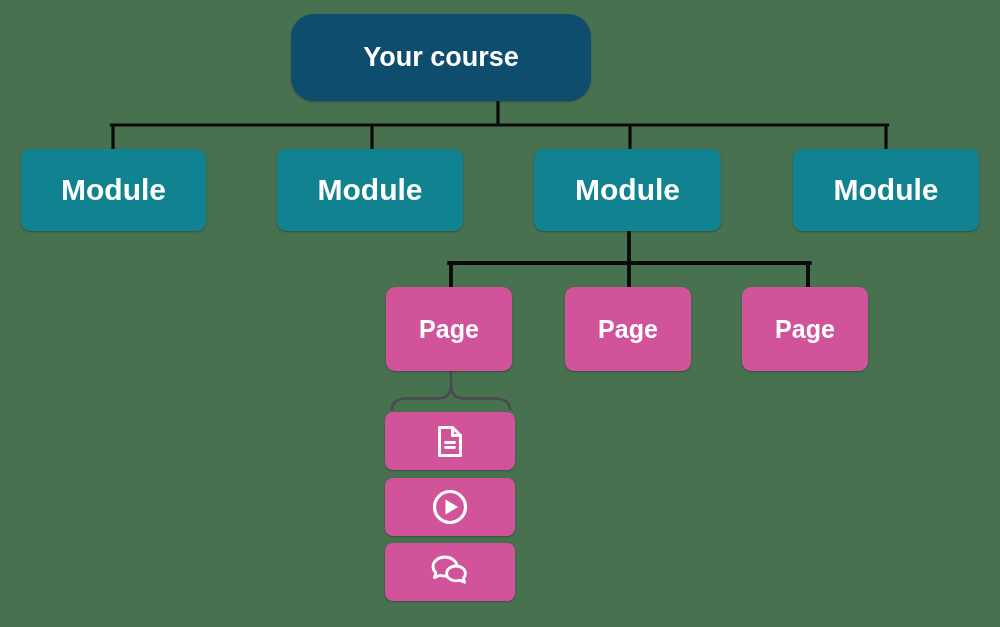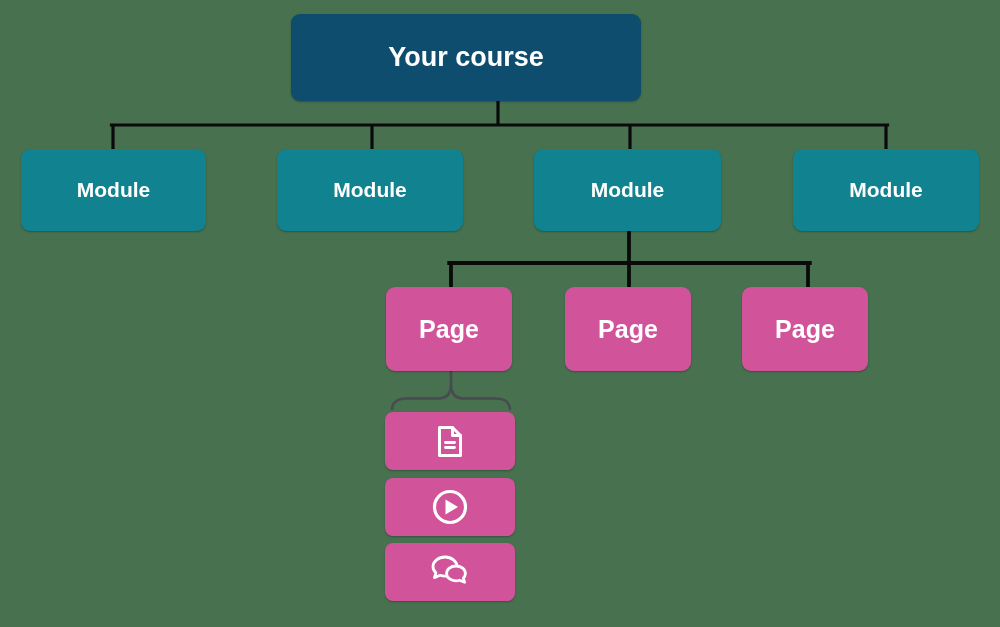--- a/index.html
+++ b/index.html
@@ -23,22 +23,22 @@
     display: flex;
     align-items: center;
     justify-content: center;
     color: #ffffff;
     border-radius: 9px;
     box-shadow: 0 1px 2px rgba(0,0,0,0.28);
     box-sizing: border-box;
     text-align: center;
   }
 
-  .node-root   { left:291px; top:14px;  width:350px; height:87px; font-size:27px; font-weight:700; }
-  .node-module { top:149px; height:82px; font-size:21px; font-weight:700; }
+  .node-root   { left:291px; top:14px;  width:300px; height:87px; font-size:27px; font-weight:700;border-radius:23px; }
+  .node-module { top:149px; height:82px; font-size:30px; font-weight:700; }
   .node-m1 { left:21px;  width:185px; }
   .node-m2 { left:277px; width:186px; }
   .node-m3 { left:534px; width:187px; }
   .node-m4 { left:793px; width:186px; }
 
   .node-page { top:287px; width:126px; height:84px; font-size:25px; font-weight:700; }
   .node-p1 { left:386px; }
   .node-p2 { left:565px; }
   .node-p3 { left:742px; }
 

